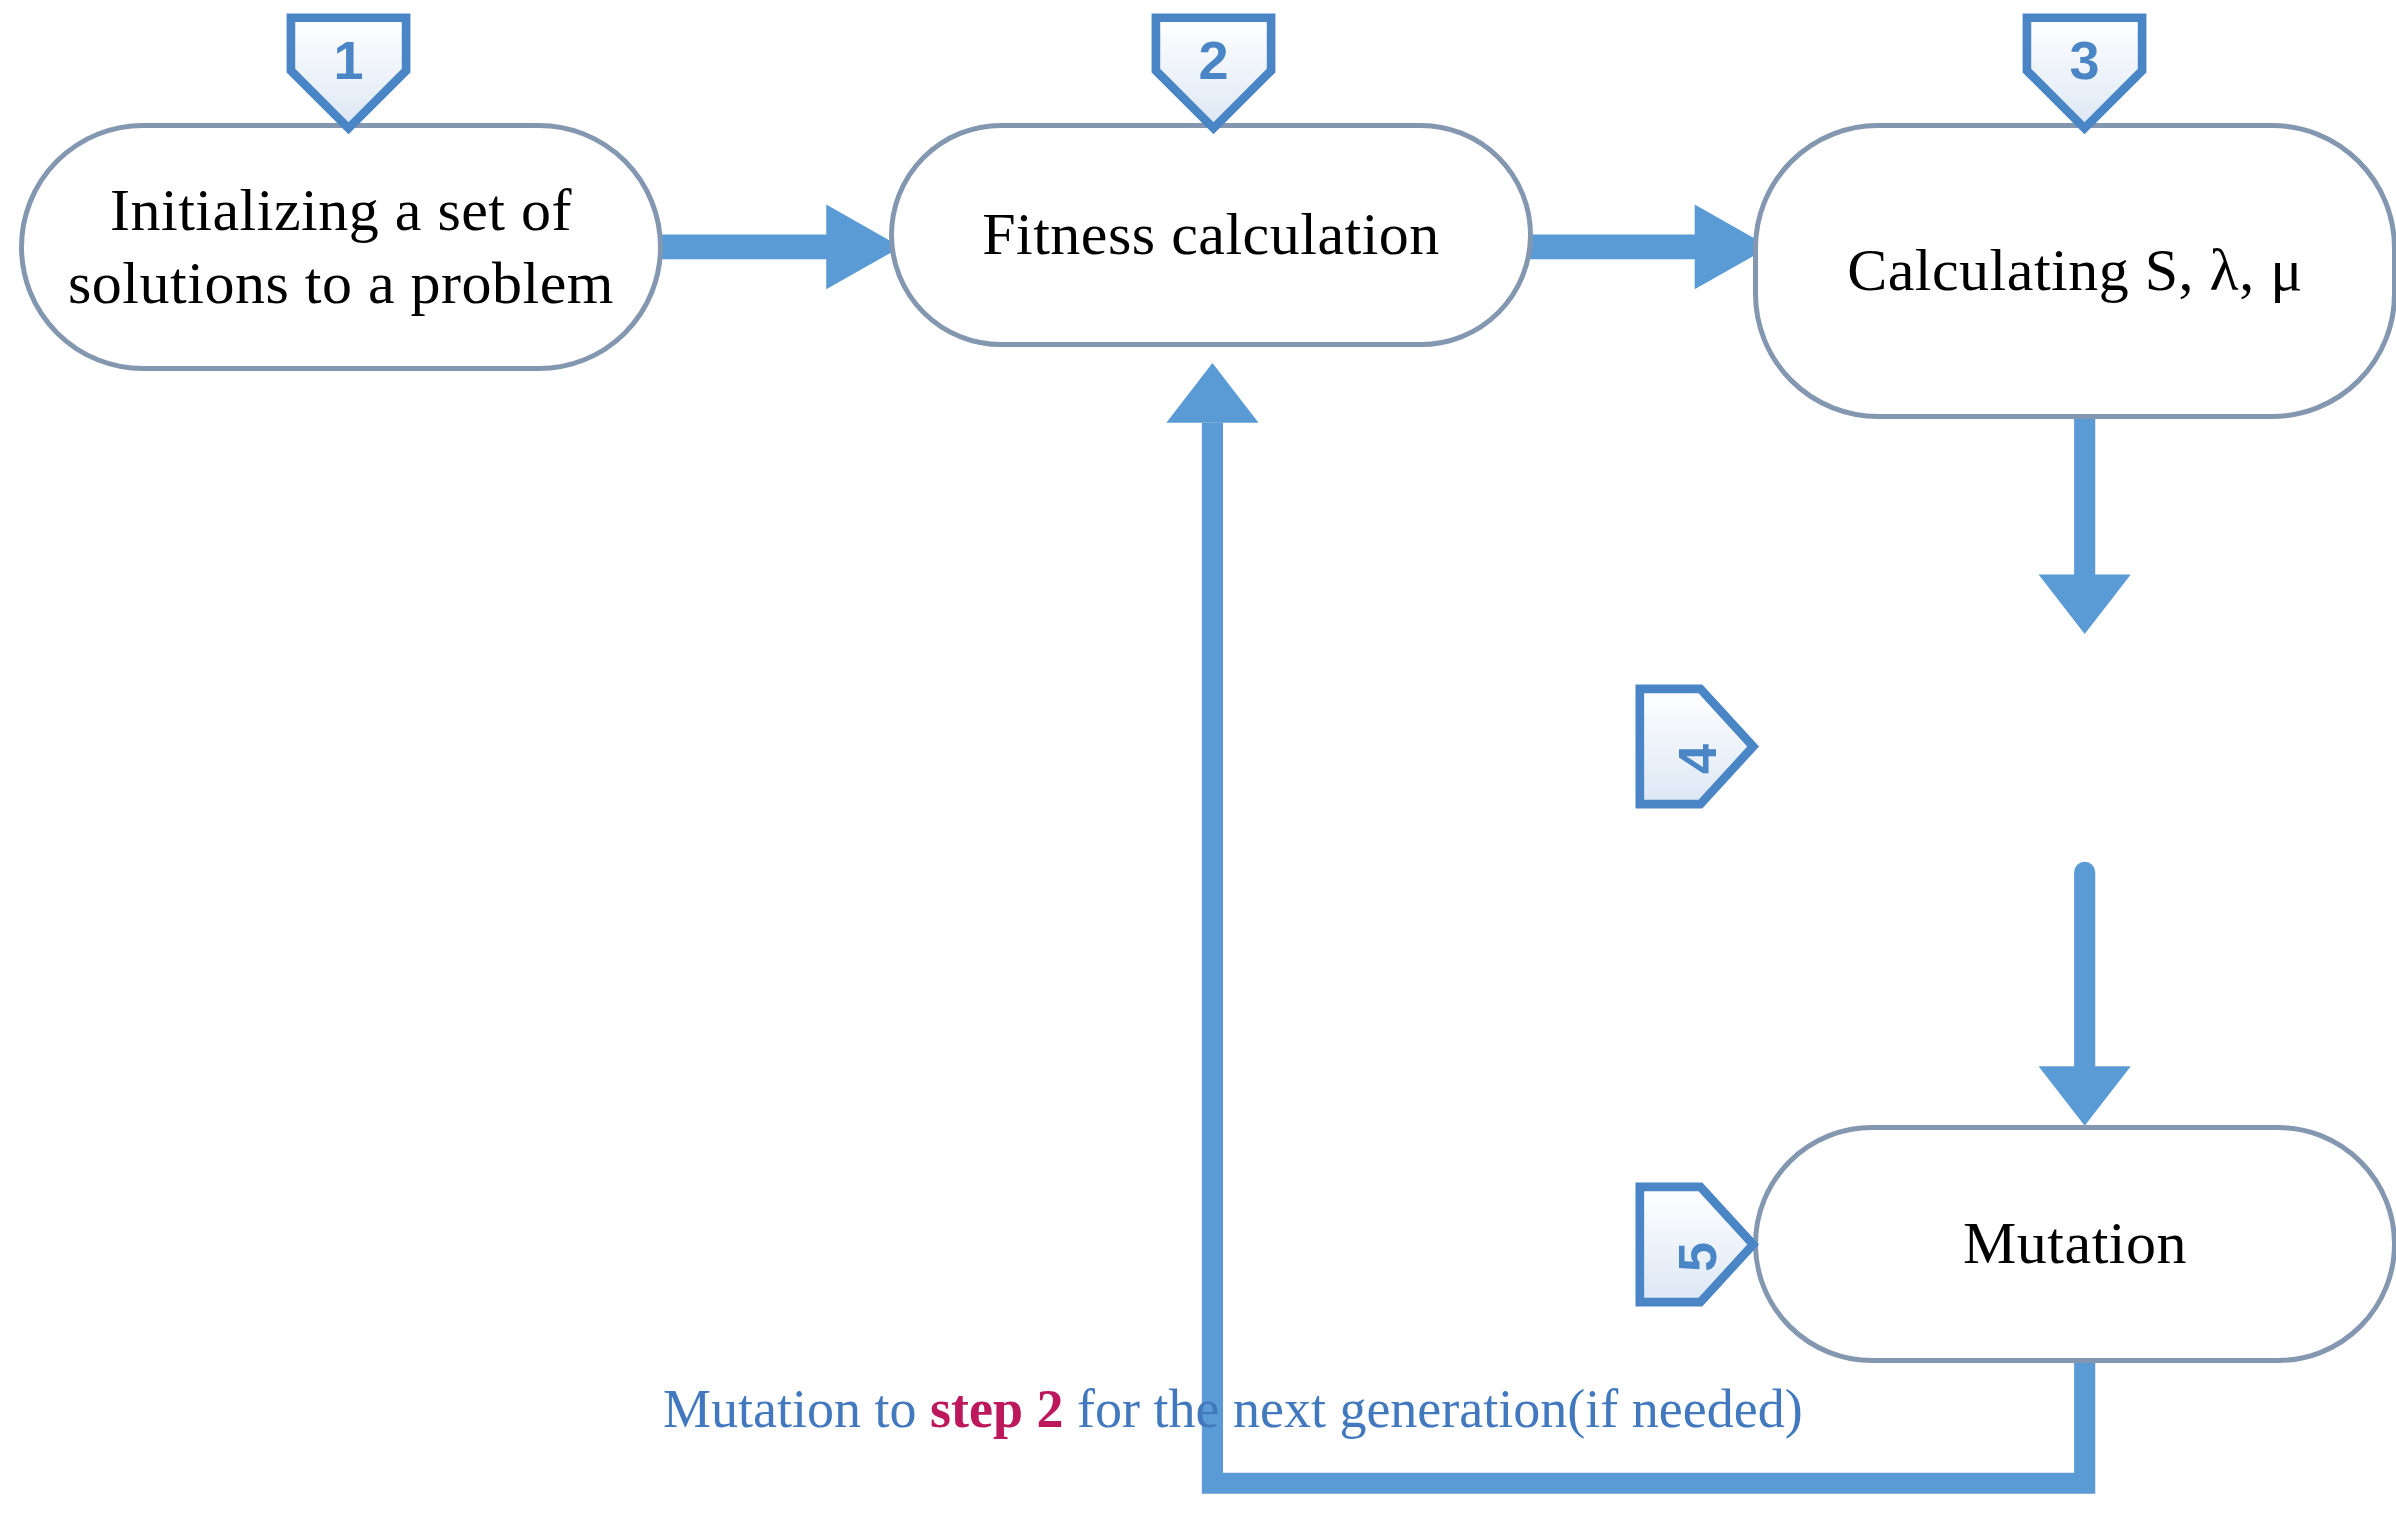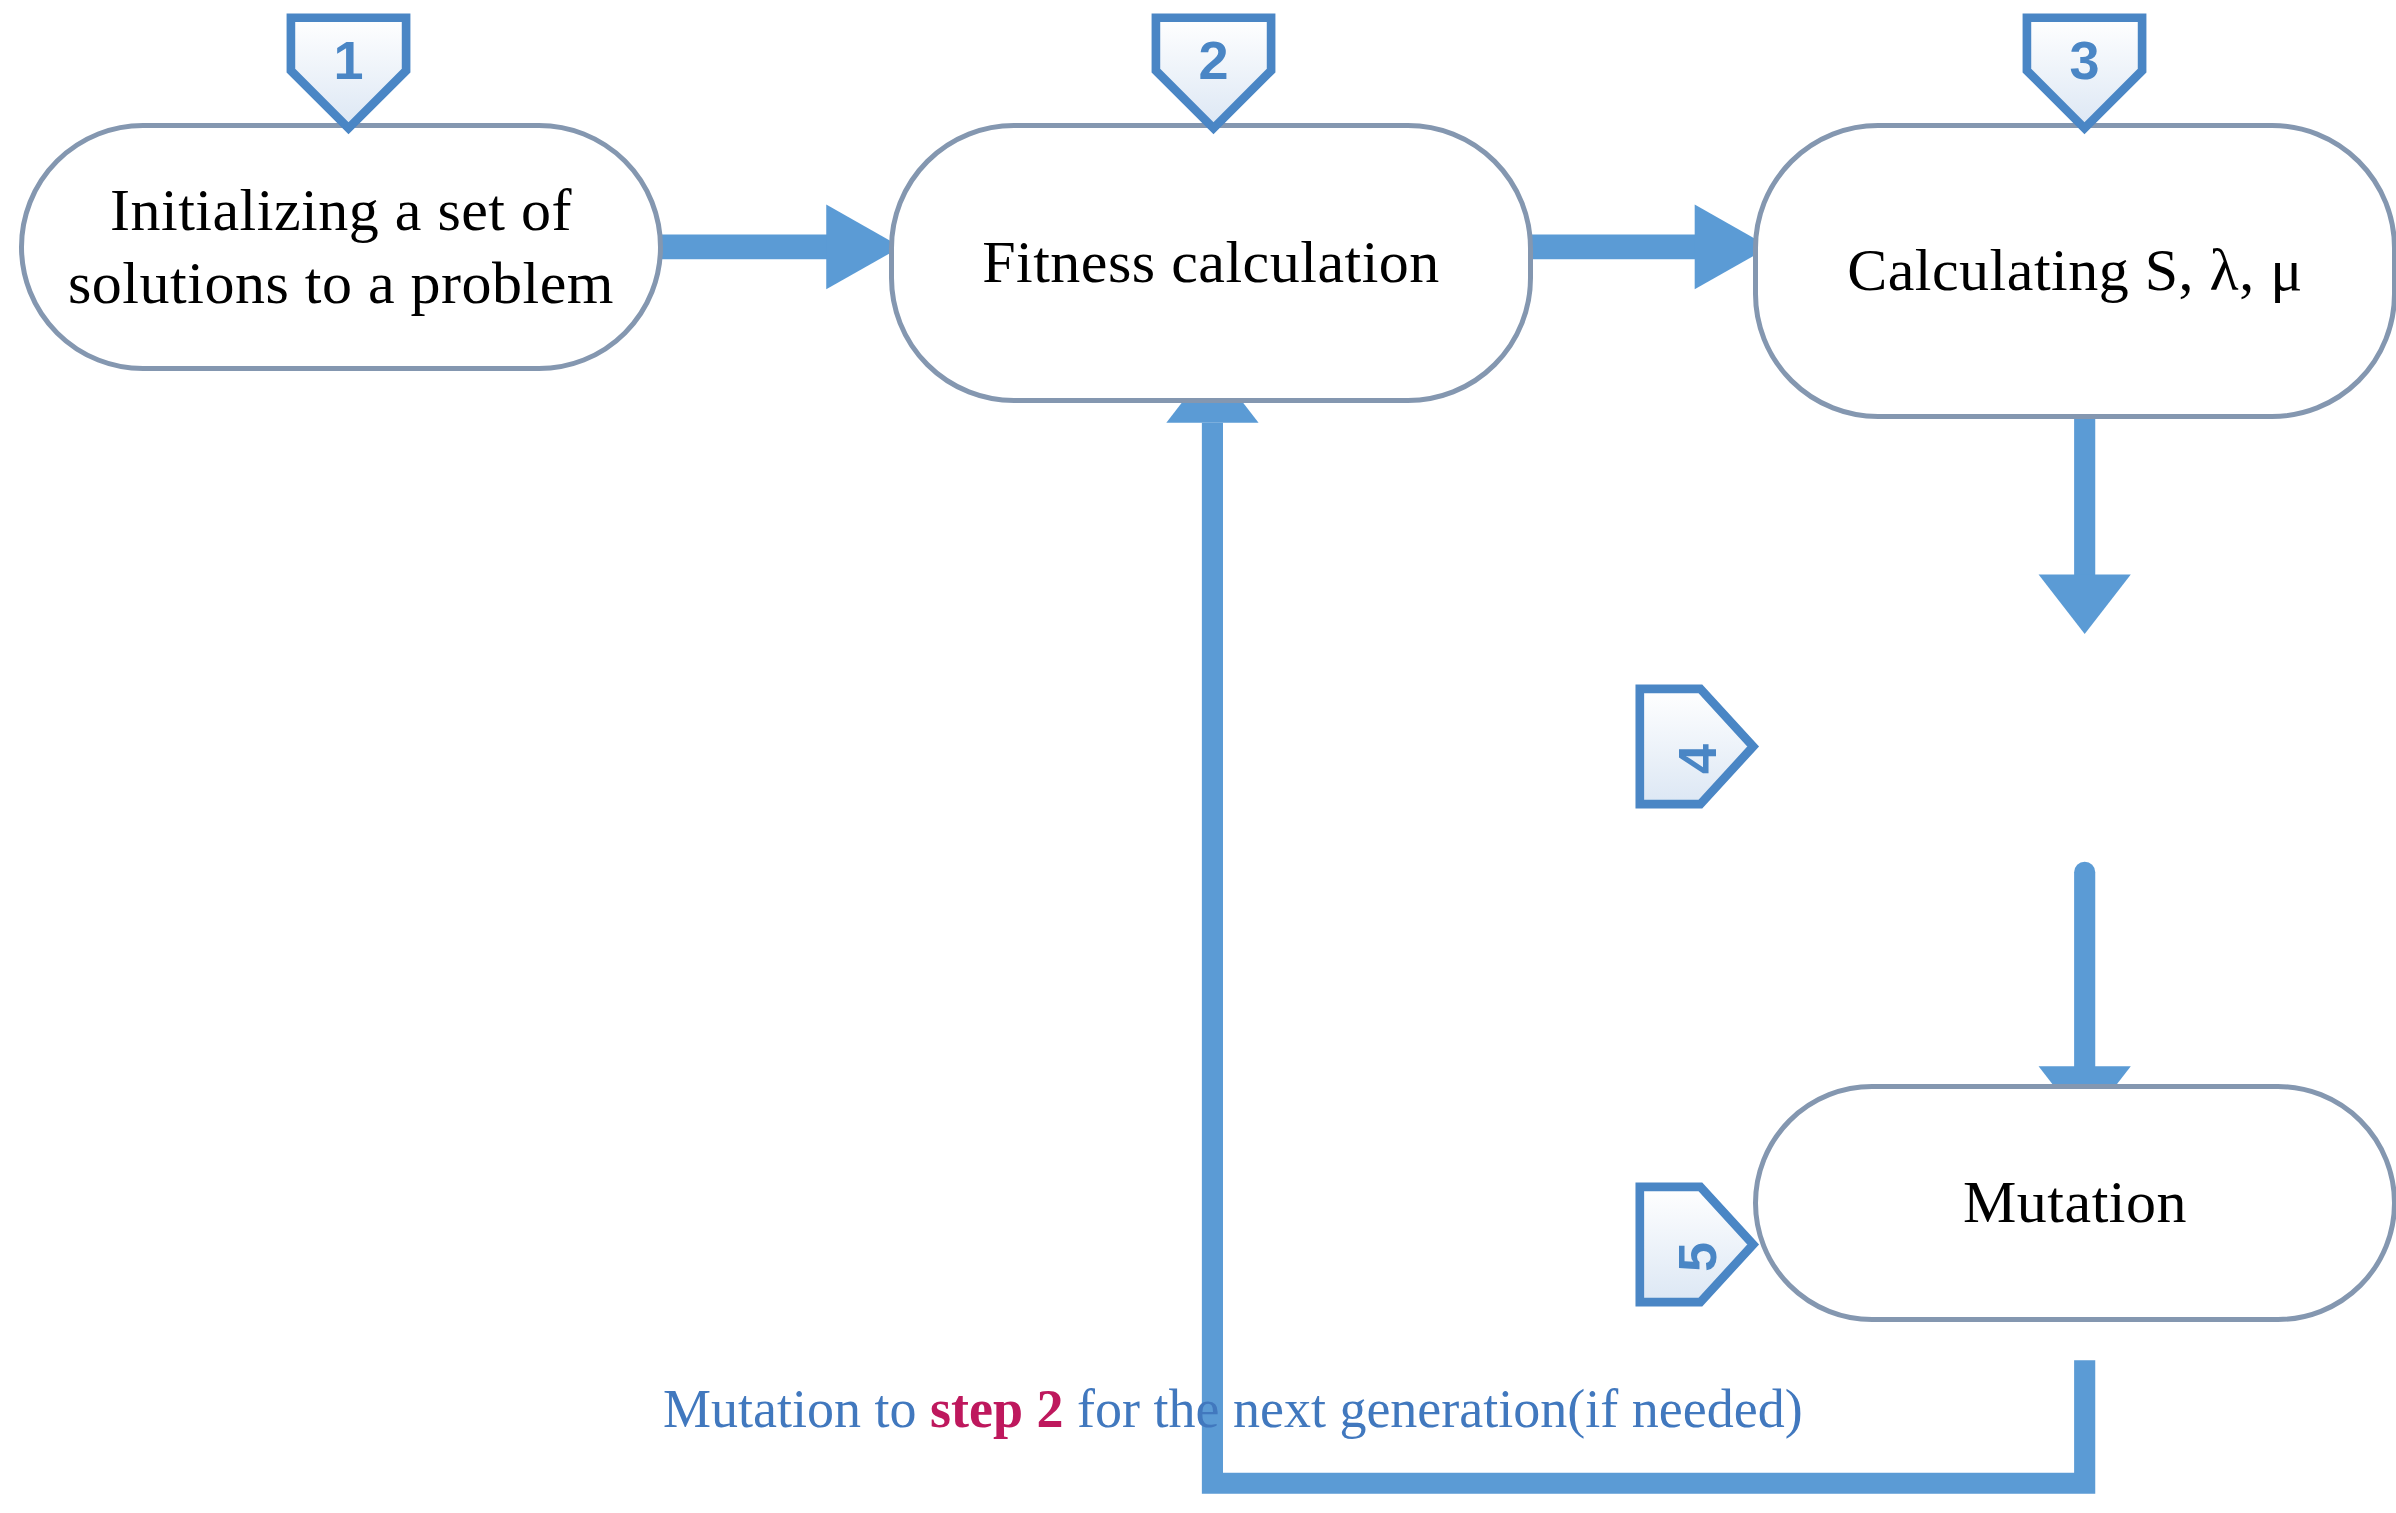--- a/index.html
+++ b/index.html
@@ -121,30 +121,30 @@
       <path d="M 2170 1416 L 2170 1544 L 1262 1544 L 1262 440" stroke="#5B9BD5" stroke-width="22" fill="none" stroke-linejoin="miter" stroke-linecap="butt"></path>
       <polygon points="1214,440 1310,440 1262,378" fill="#5B9BD5"></polygon>
     </g>
   </svg>
 
   <div class="node" id="node-init" style="left:19px; top:123px; width:644px; height:248px;">
     <span class="node-label">Initializing a set of
 solutions to a problem</span>
   </div>
 
-  <div class="node" id="node-fitness" style="left:889px; top:123px; width:644px; height:280px;">
+  <div class="node" id="node-fitness" style="left:889px; top:123px; width:644px; height:224px;">
     <span class="node-label">Fitness calculation</span>
   </div>
 
   <div class="node" id="node-calc" style="left:1753px; top:123px; width:644px; height:296px;">
     <span class="node-label">Calculating S, λ, μ</span>
   </div>
 
 
-  <div class="node" id="node-mutation" style="left:1753px; top:1084px; width:644px; height:238px;">
+  <div class="node" id="node-mutation" style="left:1753px; top:1125px; width:644px; height:238px;">
     <span class="node-label">Mutation</span>
   </div>
 
   <div class="badge badge-down" style="left:286px; top:13.4px; width:125px; height:120px;">
     <svg width="125" height="120" viewBox="0 0 130 125">
       <polygon points="5,5 125,5 125,60 65,120 5,60" fill="url(#badgeGrad)" stroke="#4A86C5" stroke-width="9" stroke-linejoin="miter"></polygon>
     </svg>
     <span class="badge-num">1</span>
   </div>
 

